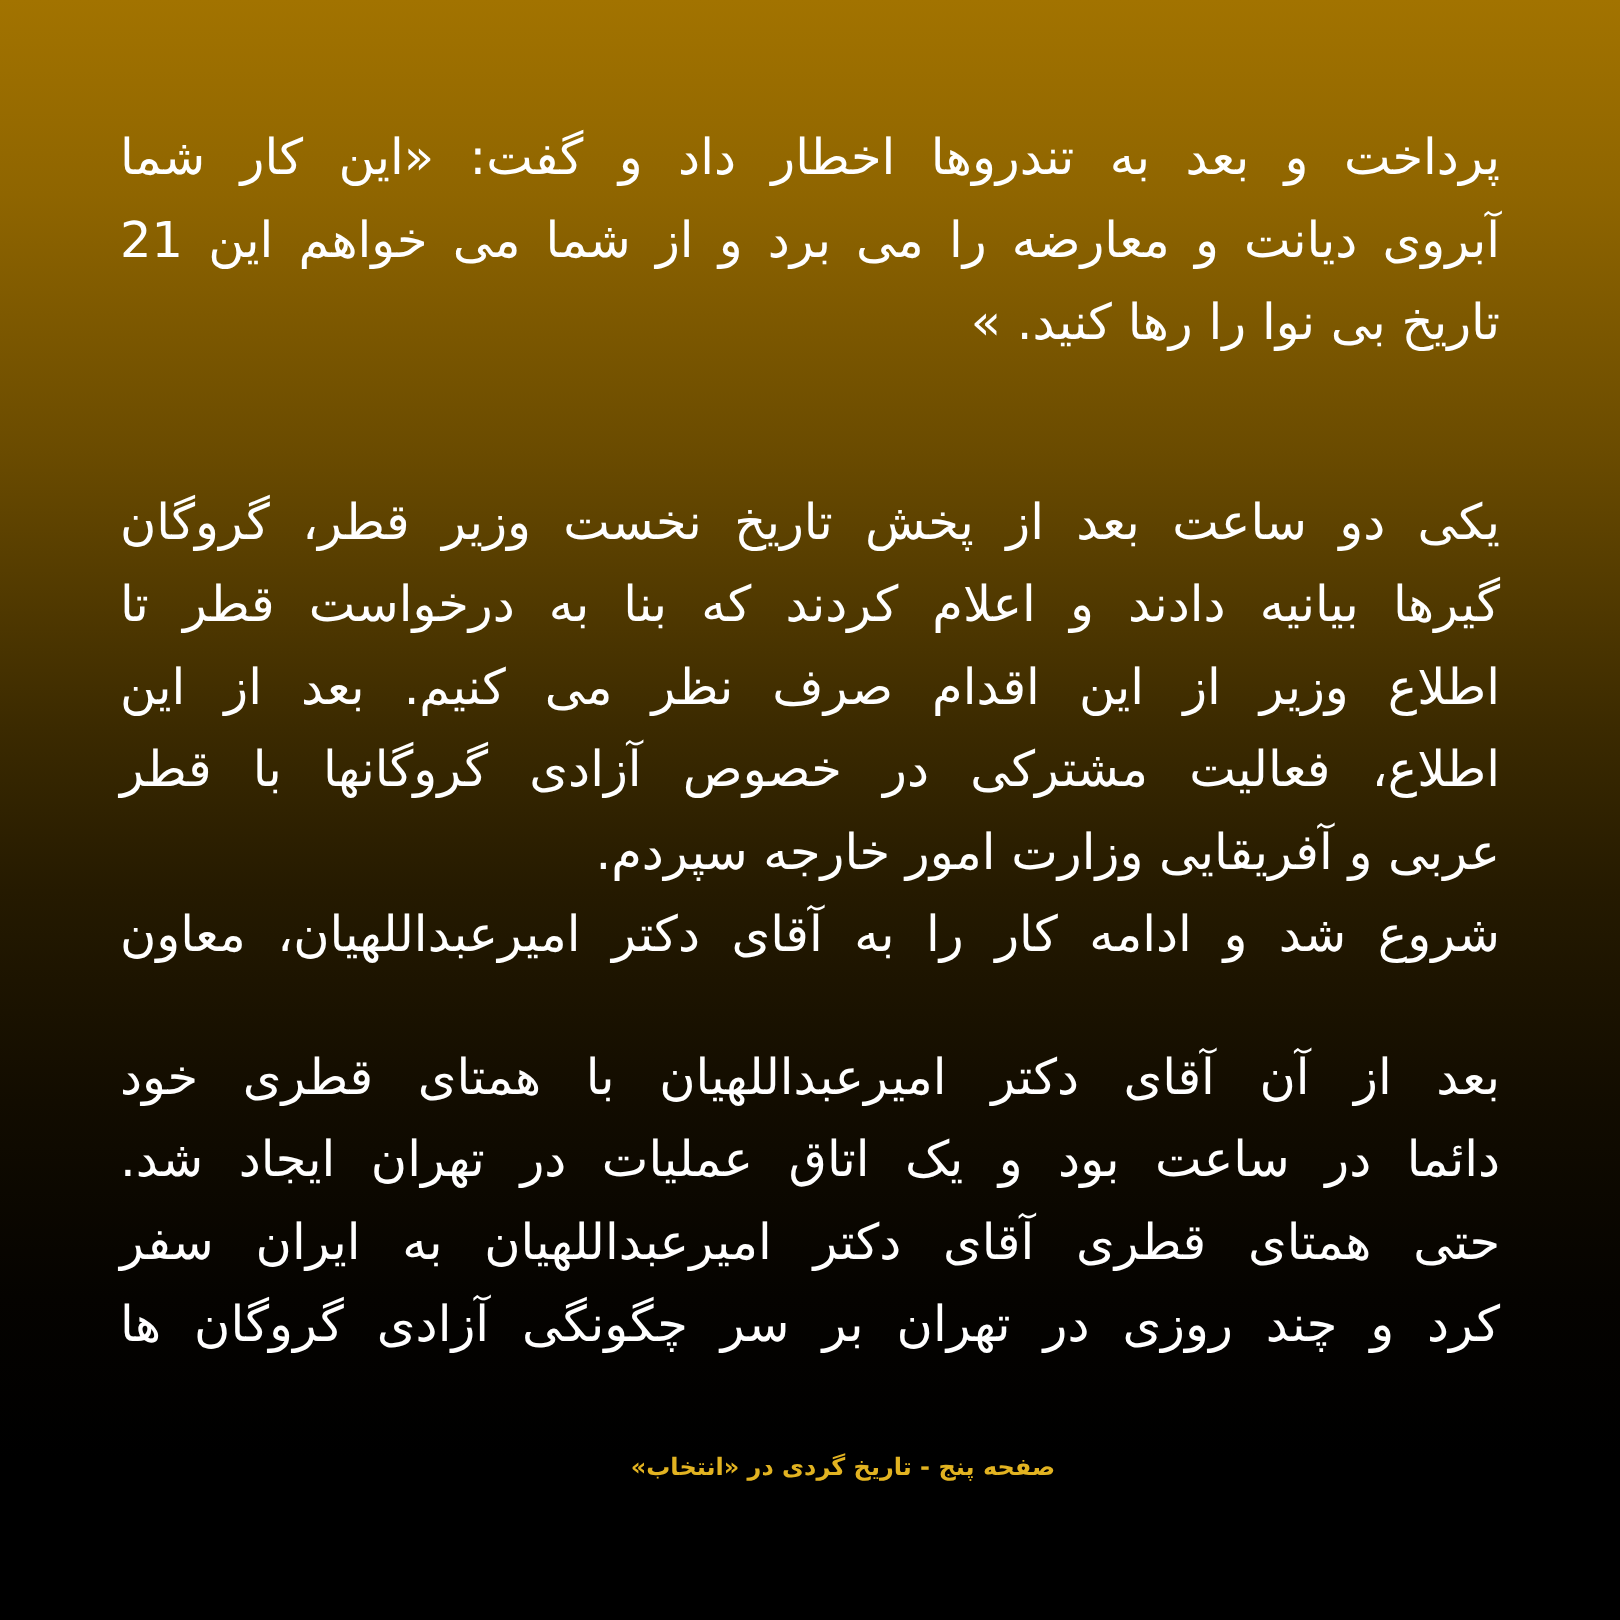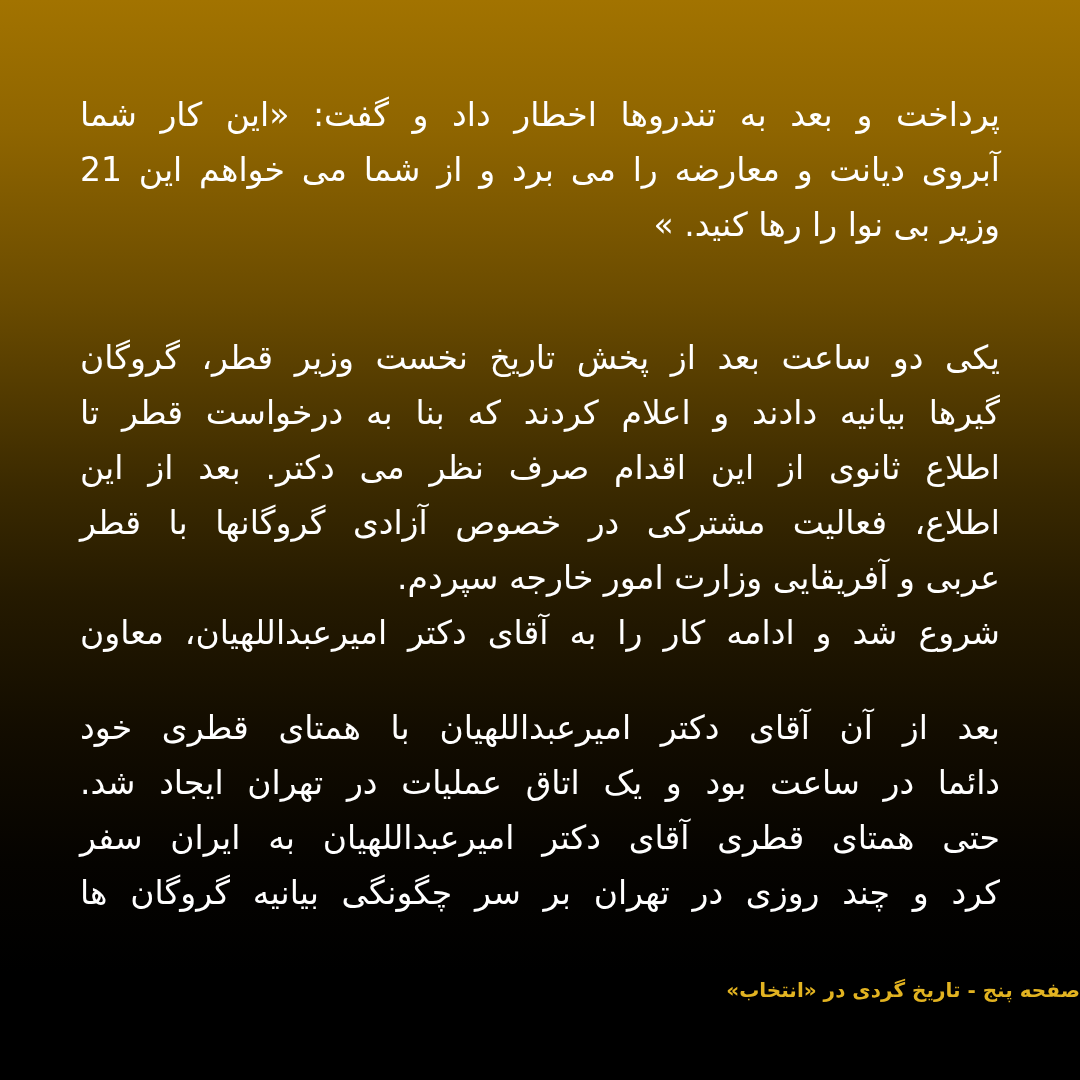--- a/index.html
+++ b/index.html
@@ -19,21 +19,21 @@
         #120c00 68%,
         #050300 80%,
         #000000 90%,
         #000000 100%);
       position: relative;
       font-family: "DejaVu Sans", sans-serif;
     }
     .page {
       position: absolute;
       left: 0;
-      top: 10px;
+      top: 0;
       width: 1080px;
       height: 1052px;
     }
     .body-text {
       position: absolute;
       left: 80px;
       right: 80px;
       direction: rtl;
       text-align: justify;
       text-align-last: right;
@@ -52,49 +52,50 @@
       text-align-last: right;
     }
     #para1 { top: 77px; }
     #para2 { top: 320px; }
     #para3 { top: 690px; }
     .footer {
       position: absolute;
       left: 0;
       right: 0;
       top: 968px;
+      text-align: center;
       direction: rtl;
       color: #e2b321;
-      font-size: 20px;
+      font-size: 16px;
       font-weight: bold;
       padding-left: 44px;
     }
   </style>
 </head>
 <body>
 
 <div class="page">
 
   <div class="body-text" id="para1">
     <span class="line">پرداخت و بعد به تندروها اخطار داد و گفت: «این کار شما</span>
     <span class="line">آبروی دیانت و معارضه را می برد و از شما می خواهم این 21</span>
-    <span class="line last">وزیر بی نوا را رها کنید. »</span>
+    <span class="line last">تاریخ بی نوا را رها کنید. »</span>
   </div>
 
   <div class="body-text" id="para2">
     <span class="line">یکی دو ساعت بعد از پخش تاریخ نخست وزیر قطر، گروگان</span>
     <span class="line">گیرها بیانیه دادند و اعلام کردند که بنا به درخواست قطر تا</span>
-    <span class="line">اطلاع ثانوی از این اقدام صرف نظر می دکتر. بعد از این</span>
+    <span class="line">اطلاع وزیر از این اقدام صرف نظر می کنیم. بعد از این</span>
     <span class="line">اطلاع، فعالیت مشترکی در خصوص آزادی گروگانها با قطر</span>
     <span class="line last">عربی و آفریقایی وزارت امور خارجه سپردم.</span>
     <span class="line">شروع شد و ادامه کار را به آقای دکتر امیرعبداللهیان، معاون</span>
   </div>
 
   <div class="body-text" id="para3">
     <span class="line">بعد از آن آقای دکتر امیرعبداللهیان با همتای قطری خود</span>
     <span class="line">دائما در ساعت بود و یک اتاق عملیات در تهران ایجاد شد.</span>
     <span class="line">حتی همتای قطری آقای دکتر امیرعبداللهیان به ایران سفر</span>
-    <span class="line">کرد و چند روزی در تهران بر سر چگونگی بیانیه گروگان ها</span>
+    <span class="line">کرد و چند روزی در تهران بر سر چگونگی آزادی گروگان ها</span>
   </div>
 
   <div class="footer">صفحه پنج - تاریخ گردی در «انتخاب»</div>
 
 </div>
 
 </body></html>

